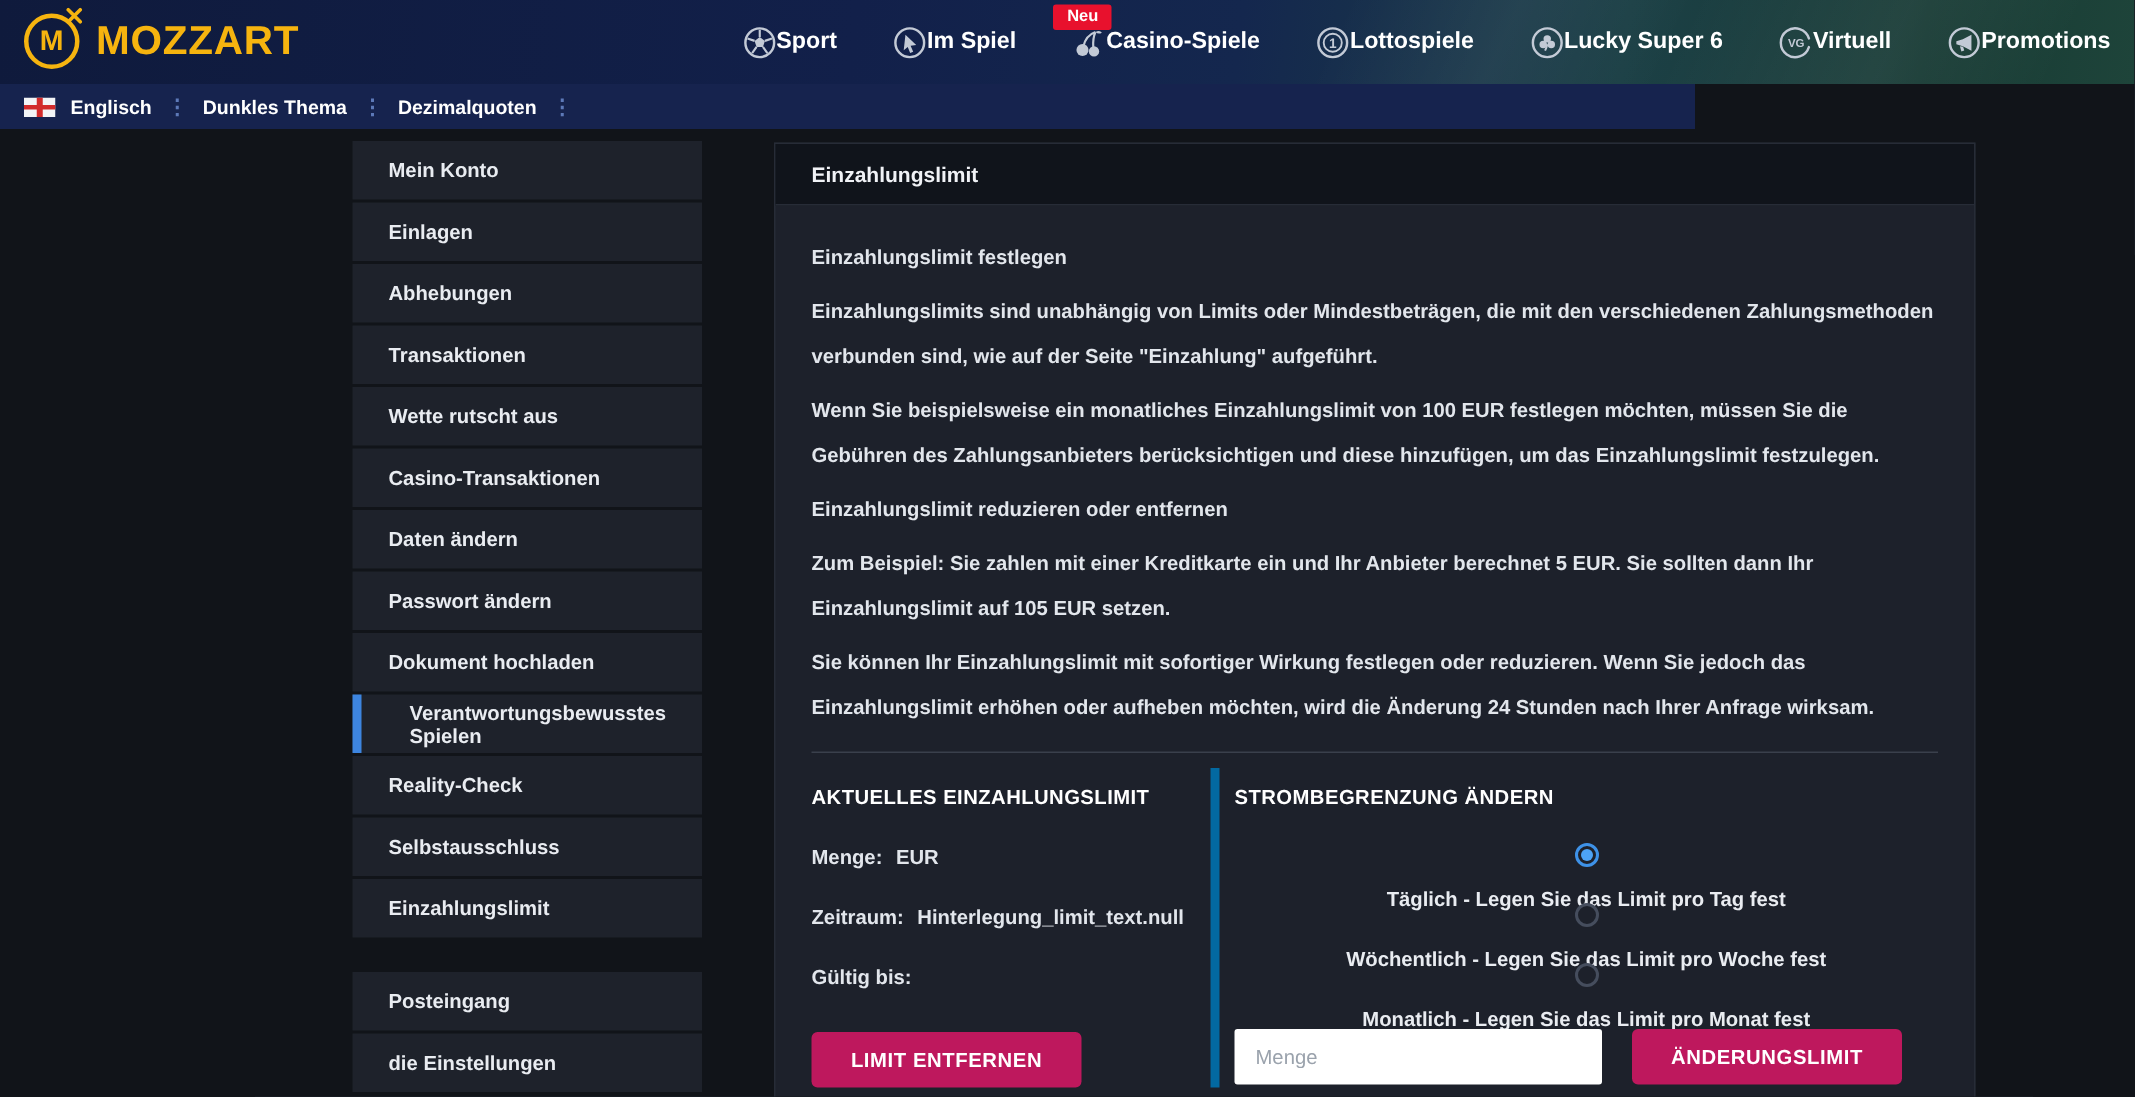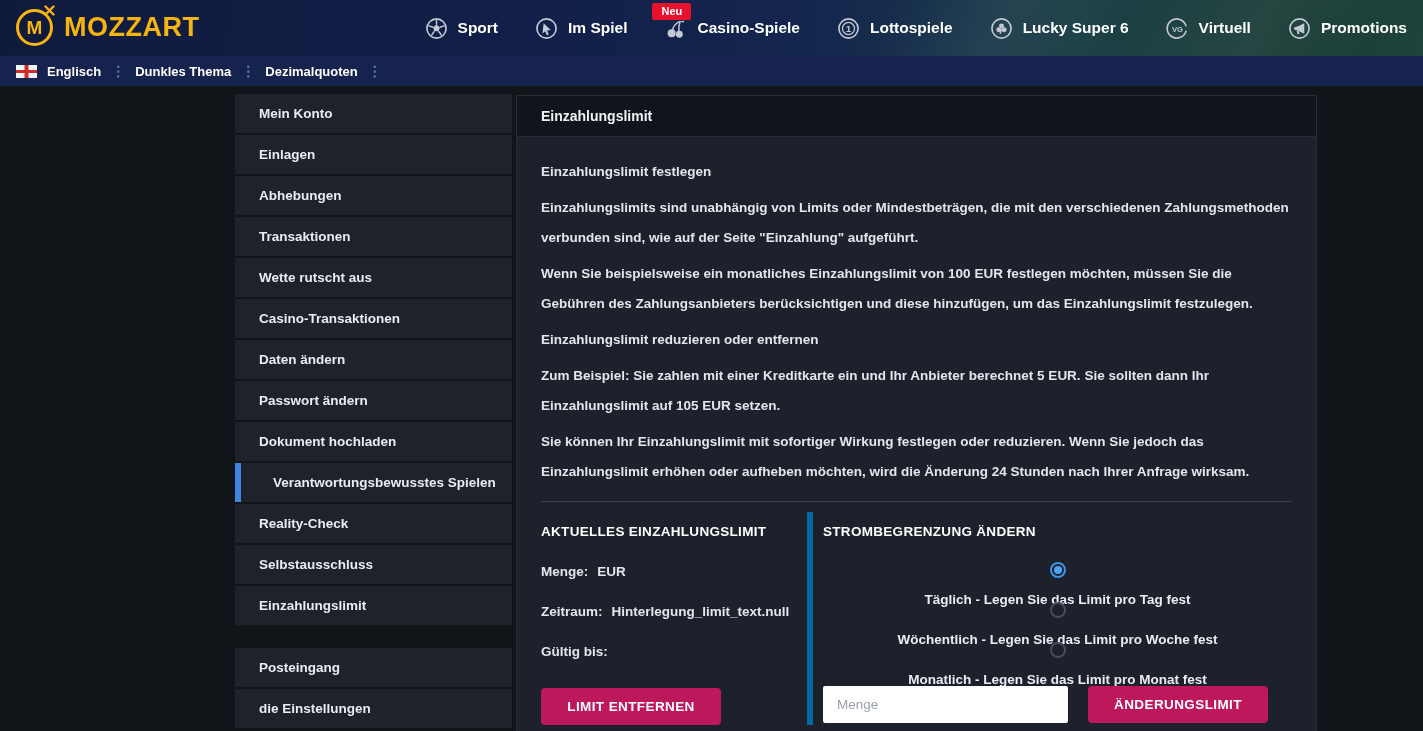--- a/index.html
+++ b/index.html
@@ -22,38 +22,38 @@
   .logo { position:absolute; left:16px; top:9px; display:flex; align-items:center; gap:11px; z-index:3; }
   .logo-circle {
     width:37px; height:37px; border:3px solid #f6b40f; border-radius:50%;
     color:#f6b40f; font-weight:bold; font-size:19px;
     display:flex; align-items:center; justify-content:center; position:relative;
   }
   .logo-star { position:absolute; top:-7px; right:-5px; }
   .logo-text { color:#f6b40f; font-size:27px; font-weight:bold; letter-spacing:0.5px; }
 
   .nav { position:absolute; right:16px; top:0; height:56px; display:flex; align-items:center; gap:37px; z-index:3; }
-  .nav-item { display:flex; align-items:center; gap:10px; color:#ffffff; font-weight:bold; font-size:15.5px; cursor:pointer; position:relative; white-space:nowrap; }
+  .nav-item { display:flex; align-items:center; color:#ffffff; font-weight:bold; font-size:15.5px; cursor:pointer; position:relative; white-space:nowrap; }
   .nav-icon { width:23px; height:23px; display:block; }
   .neu-badge {
     position:absolute; top:-14px; left:-12px; background:#e8112d; color:#fff;
     font-size:11px; font-weight:bold; padding:2px 9px 3px; border-radius:2px; line-height:12px;
   }
 
   
   .settingsbar {
-    position:absolute; top:56px; left:0; width:1423px; height:30px; background:#16234e;
+    position:absolute; top:56px; left:0; width:1130px; height:30px; background:#16234e;
     display:flex; align-items:center; padding:0 16px;
   }
   .flag { width:21px; height:13px; display:block; margin-right:10px; }
   .sb-item { color:#ffffff; font-size:13px; font-weight:bold; cursor:pointer; }
   .sb-dots { color:#5d79b8; font-size:14px; font-weight:bold; margin:0 10px; cursor:pointer; }
 
   
-  .sidebar { position:absolute; left:235px; top:94px; width:277px; }
+  .sidebar { position:absolute; left:235px; top:94px; width:233px; }
   .side-item {
     height:39px; background:#1e222b; margin-bottom:2px; display:flex; align-items:center;
     padding-left:24px; color:#e9ecf1; font-size:13.5px; font-weight:bold; cursor:pointer;
   }
   .side-item.active { border-left:6px solid #3d85e0; padding-left:32px; }
   .side-item.gap-above { margin-top:23px; }
 
   
   .panel {
     position:absolute; left:516px; top:95px; width:801px; height:700px;

